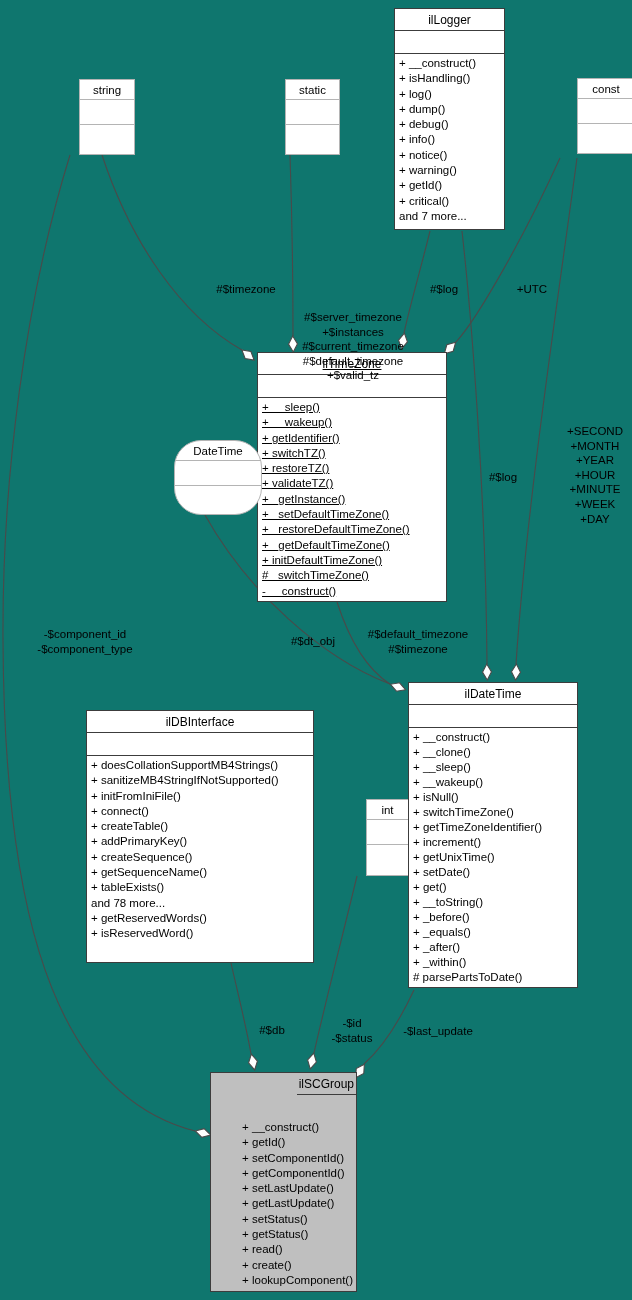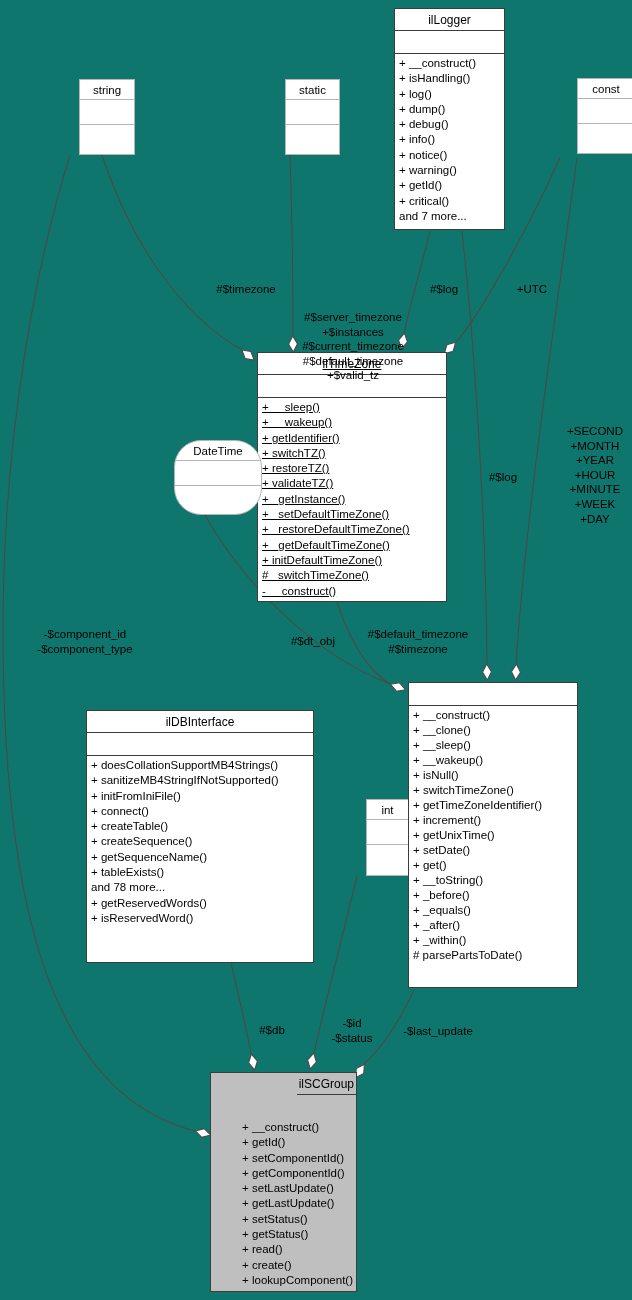--- a/index.html
+++ b/index.html
@@ -132,36 +132,38 @@
 
   <div class="uml-box" style="left:86px;top:710px;width:228px;height:253px;justify-content:center;">
     <div class="uml-title">ilDBInterface</div>
     <div class="uml-attrs"></div>
     <div class="uml-methods">
         <div>+ doesCollationSupportMB4Strings()</div>
         <div>+ sanitizeMB4StringIfNotSupported()</div>
         <div>+ initFromIniFile()</div>
         <div>+ connect()</div>
         <div>+ createTable()</div>
+        <div>+ addPrimaryKey()</div>
         <div>+ createSequence()</div>
         <div>+ getSequenceName()</div>
         <div>+ tableExists()</div>
         <div>and 78 more...</div>
         <div>+ getReservedWords()</div>
         <div>+ isReservedWord()</div>
       </div>
   </div>
 
   <div class="uml-box type" style="left:344px;top:799px;width:43px;height:77px;">
     <div class="uml-title">int</div>
     <div class="uml-attrs"></div>
     <div class="uml-methods"></div>
   </div>
 
   <div class="uml-box" style="left:408px;top:682px;width:170px;height:306px;">
+    <div class="uml-title">ilDateTime</div>
     <div class="uml-attrs"></div>
     <div class="uml-methods" style="line-height:15px;">
         <div>+ __construct()</div>
         <div>+ __clone()</div>
         <div>+ __sleep()</div>
         <div>+ __wakeup()</div>
         <div>+ isNull()</div>
         <div>+ switchTimeZone()</div>
         <div>+ getTimeZoneIdentifier()</div>
         <div>+ increment()</div>

